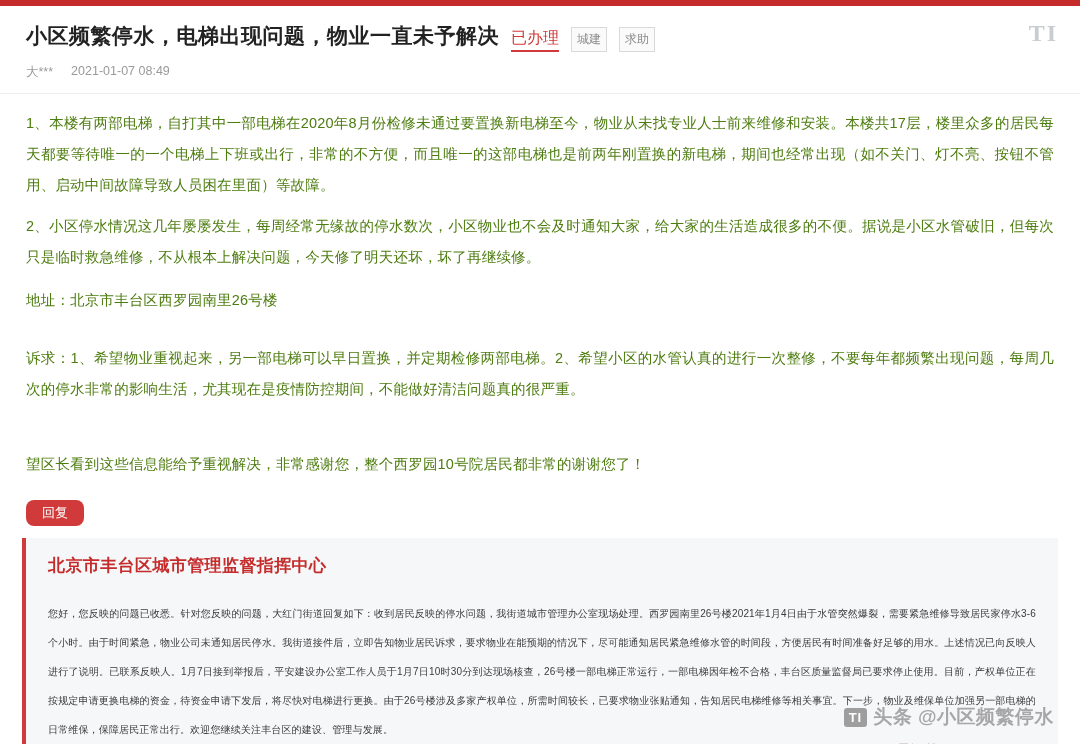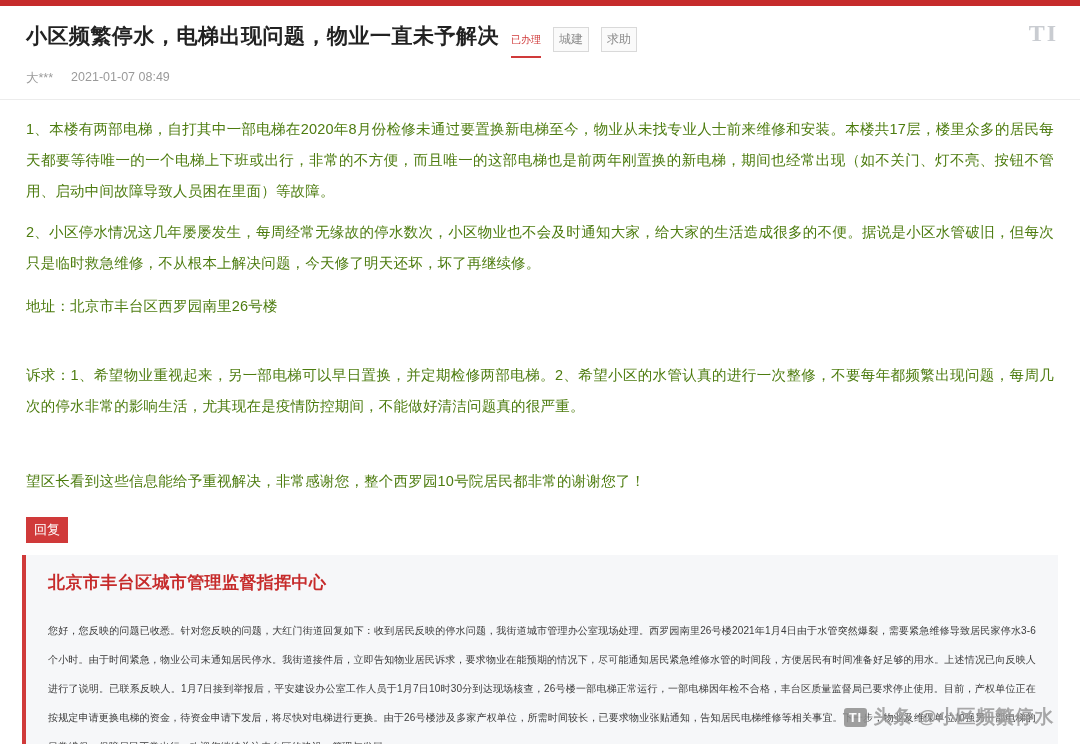--- a/index.html
+++ b/index.html
@@ -40,25 +40,25 @@
     flex-wrap: nowrap;
   }
   .title {
     font-size: 21px;
     font-weight: 700;
     color: #222222;
     letter-spacing: 0.5px;
     white-space: nowrap;
   }
   .status {
-    font-size: 10px;
+    font-size: 16px;
     color: #d03a3a;
     margin-left: 12px;
     border-bottom: 2px solid #d03a3a;
-    padding-bottom: 9px;
+    padding-bottom: 1px;
     white-space: nowrap;
   }
   .tag {
     display: inline-block;
     font-size: 12px;
     color: #8c8c8c;
     border: 1px solid #d9d9d9;
     background: #fafafa;
     padding: 3px 5px;
     margin-left: 12px;
@@ -81,30 +81,31 @@
   }
   .para {
     font-size: 14.5px;
     line-height: 31px;
     color: #4d7c0f;
     margin: 0 0 14px 0;
     text-align: justify;
     letter-spacing: 0.2px;
   }
   .para.tight { margin-bottom: 10px; }
-  .para.addr { margin-top: 12px; margin-bottom: 38px; }
+  .para.addr { margin-top: 12px; margin-bottom: 27px; }
   .para.claim { margin-bottom: 18px; }
   .para.hope { margin-bottom: 16px; margin-top: 44px; }
   .reply-label {
     display: inline-block;
     background: #d03a3a;
     color: #ffffff;
     font-size: 13px;
-    padding: 4px 8px;
+    padding: 4px 16px;
     margin: 4px 0 12px 26px;
+    border-radius: 8px;
   }
   .reply-box {
     margin: 0 22px 0 22px;
     background: #f6f7f9;
     border-left: 4px solid #d03a3a;
     padding: 16px 22px 18px 22px;
     position: relative;
     min-height: 214px;
   }
   .reply-org {

